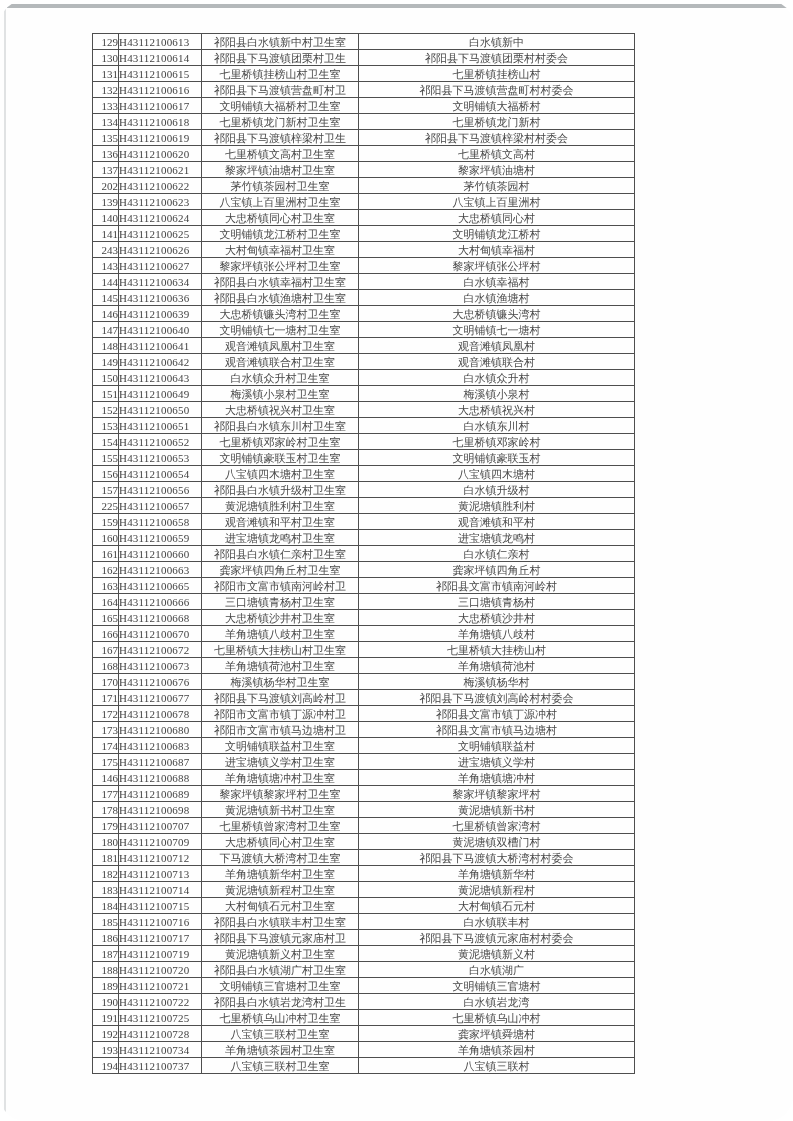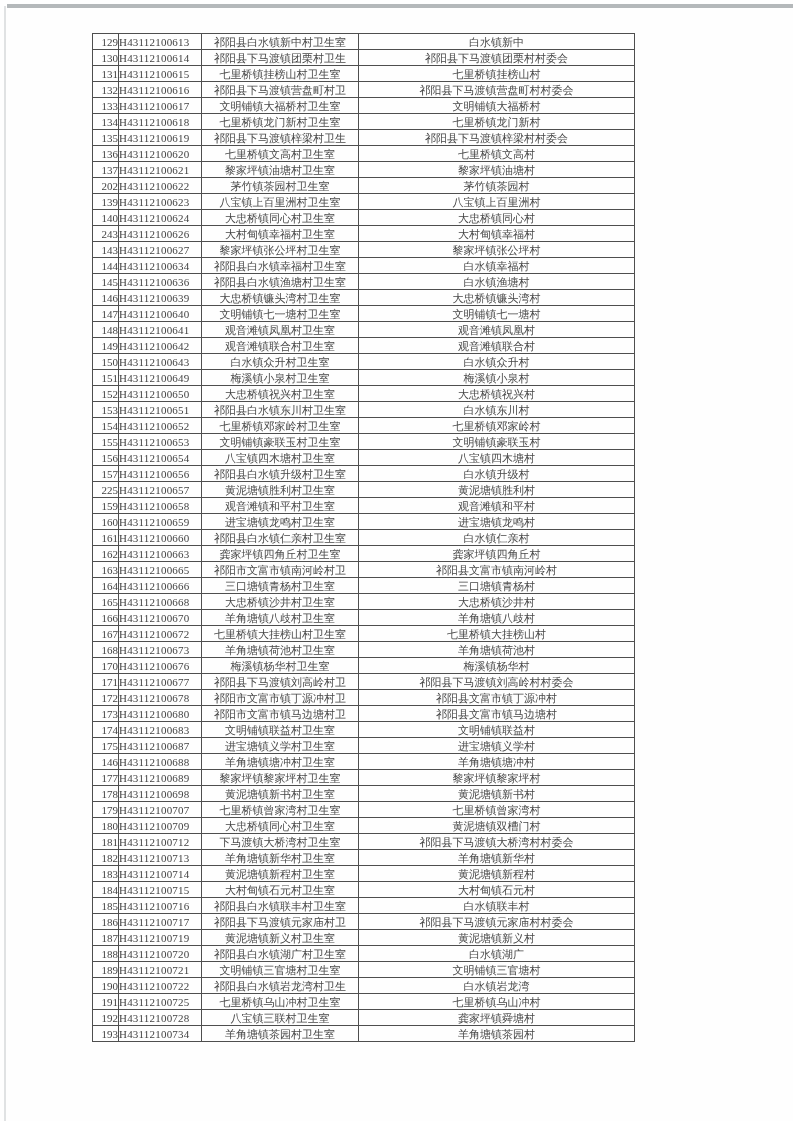--- a/index.html
+++ b/index.html
@@ -7,20 +7,21 @@
     padding: 0;
     background: #ffffff;
   }
   .page {
     position: relative;
     width: 793px;
     height: 1121px;
     background: #fefefe;
     overflow: hidden;
     font-family: "Liberation Serif", "DejaVu Serif", serif;
+    border-radius: 25px;
   }
   
   .edge-top {
     position: absolute;
     top: 4px; left: 7px; right: 0;
     height: 4px;
     background: #b4b8ba;
     filter: blur(0.7px);
   }
   .edge-left {
@@ -166,20 +167,26 @@
       <td class="village">八宝镇上百里洲村</td>
     </tr>
 
     <tr>
       <td class="num">140</td>
       <td class="code">H43112100624</td>
       <td class="clinic">大忠桥镇同心村卫生室</td>
       <td class="village">大忠桥镇同心村</td>
     </tr>
 
+    <tr>
+      <td class="num">141</td>
+      <td class="code">H43112100625</td>
+      <td class="clinic">文明铺镇龙江桥村卫生室</td>
+      <td class="village">文明铺镇龙江桥村</td>
+    </tr>
 
     <tr>
       <td class="num">243</td>
       <td class="code">H43112100626</td>
       <td class="clinic">大村甸镇幸福村卫生室</td>
       <td class="village">大村甸镇幸福村</td>
     </tr>
 
     <tr>
       <td class="num">143</td>
@@ -525,16 +532,22 @@
       <td class="village">龚家坪镇舜塘村</td>
     </tr>
 
     <tr>
       <td class="num">193</td>
       <td class="code">H43112100734</td>
       <td class="clinic">羊角塘镇茶园村卫生室</td>
       <td class="village">羊角塘镇茶园村</td>
     </tr>
 
+    <tr>
+      <td class="num">194</td>
+      <td class="code">H43112100737</td>
+      <td class="clinic">八宝镇三联村卫生室</td>
+      <td class="village">八宝镇三联村</td>
+    </tr>
   </tbody>
   </table>
 
 </div>
 
 </body></html>

